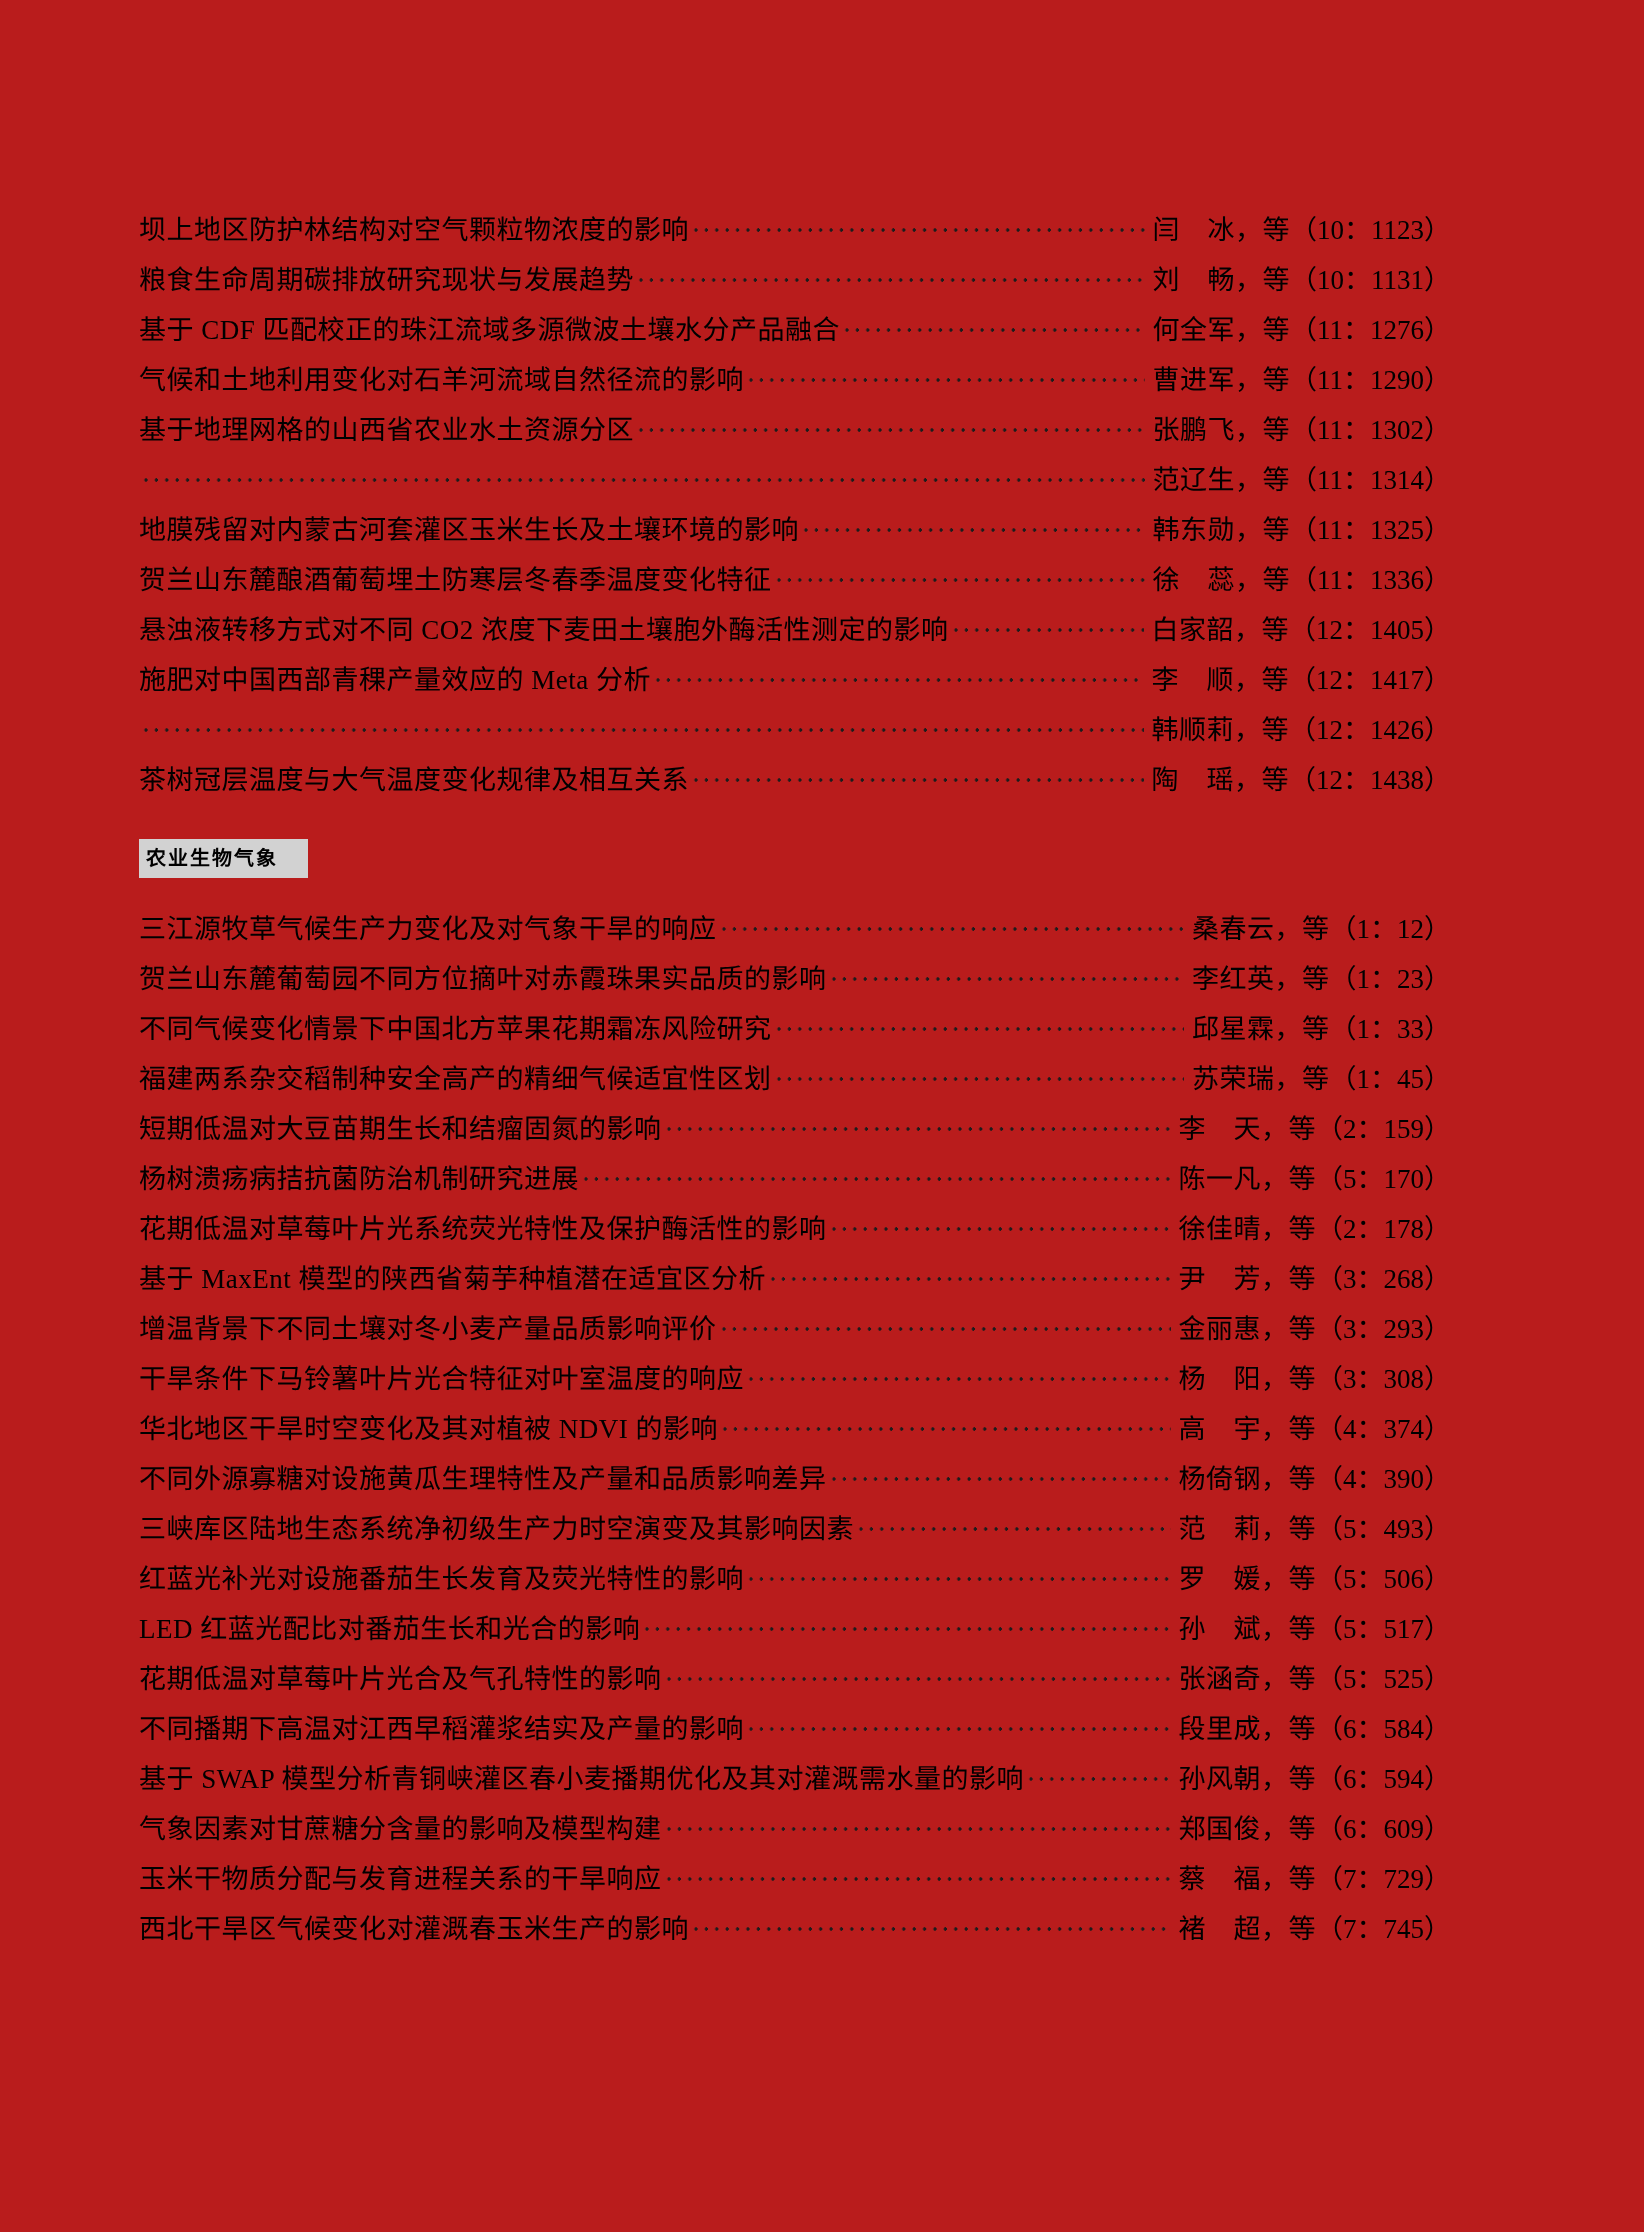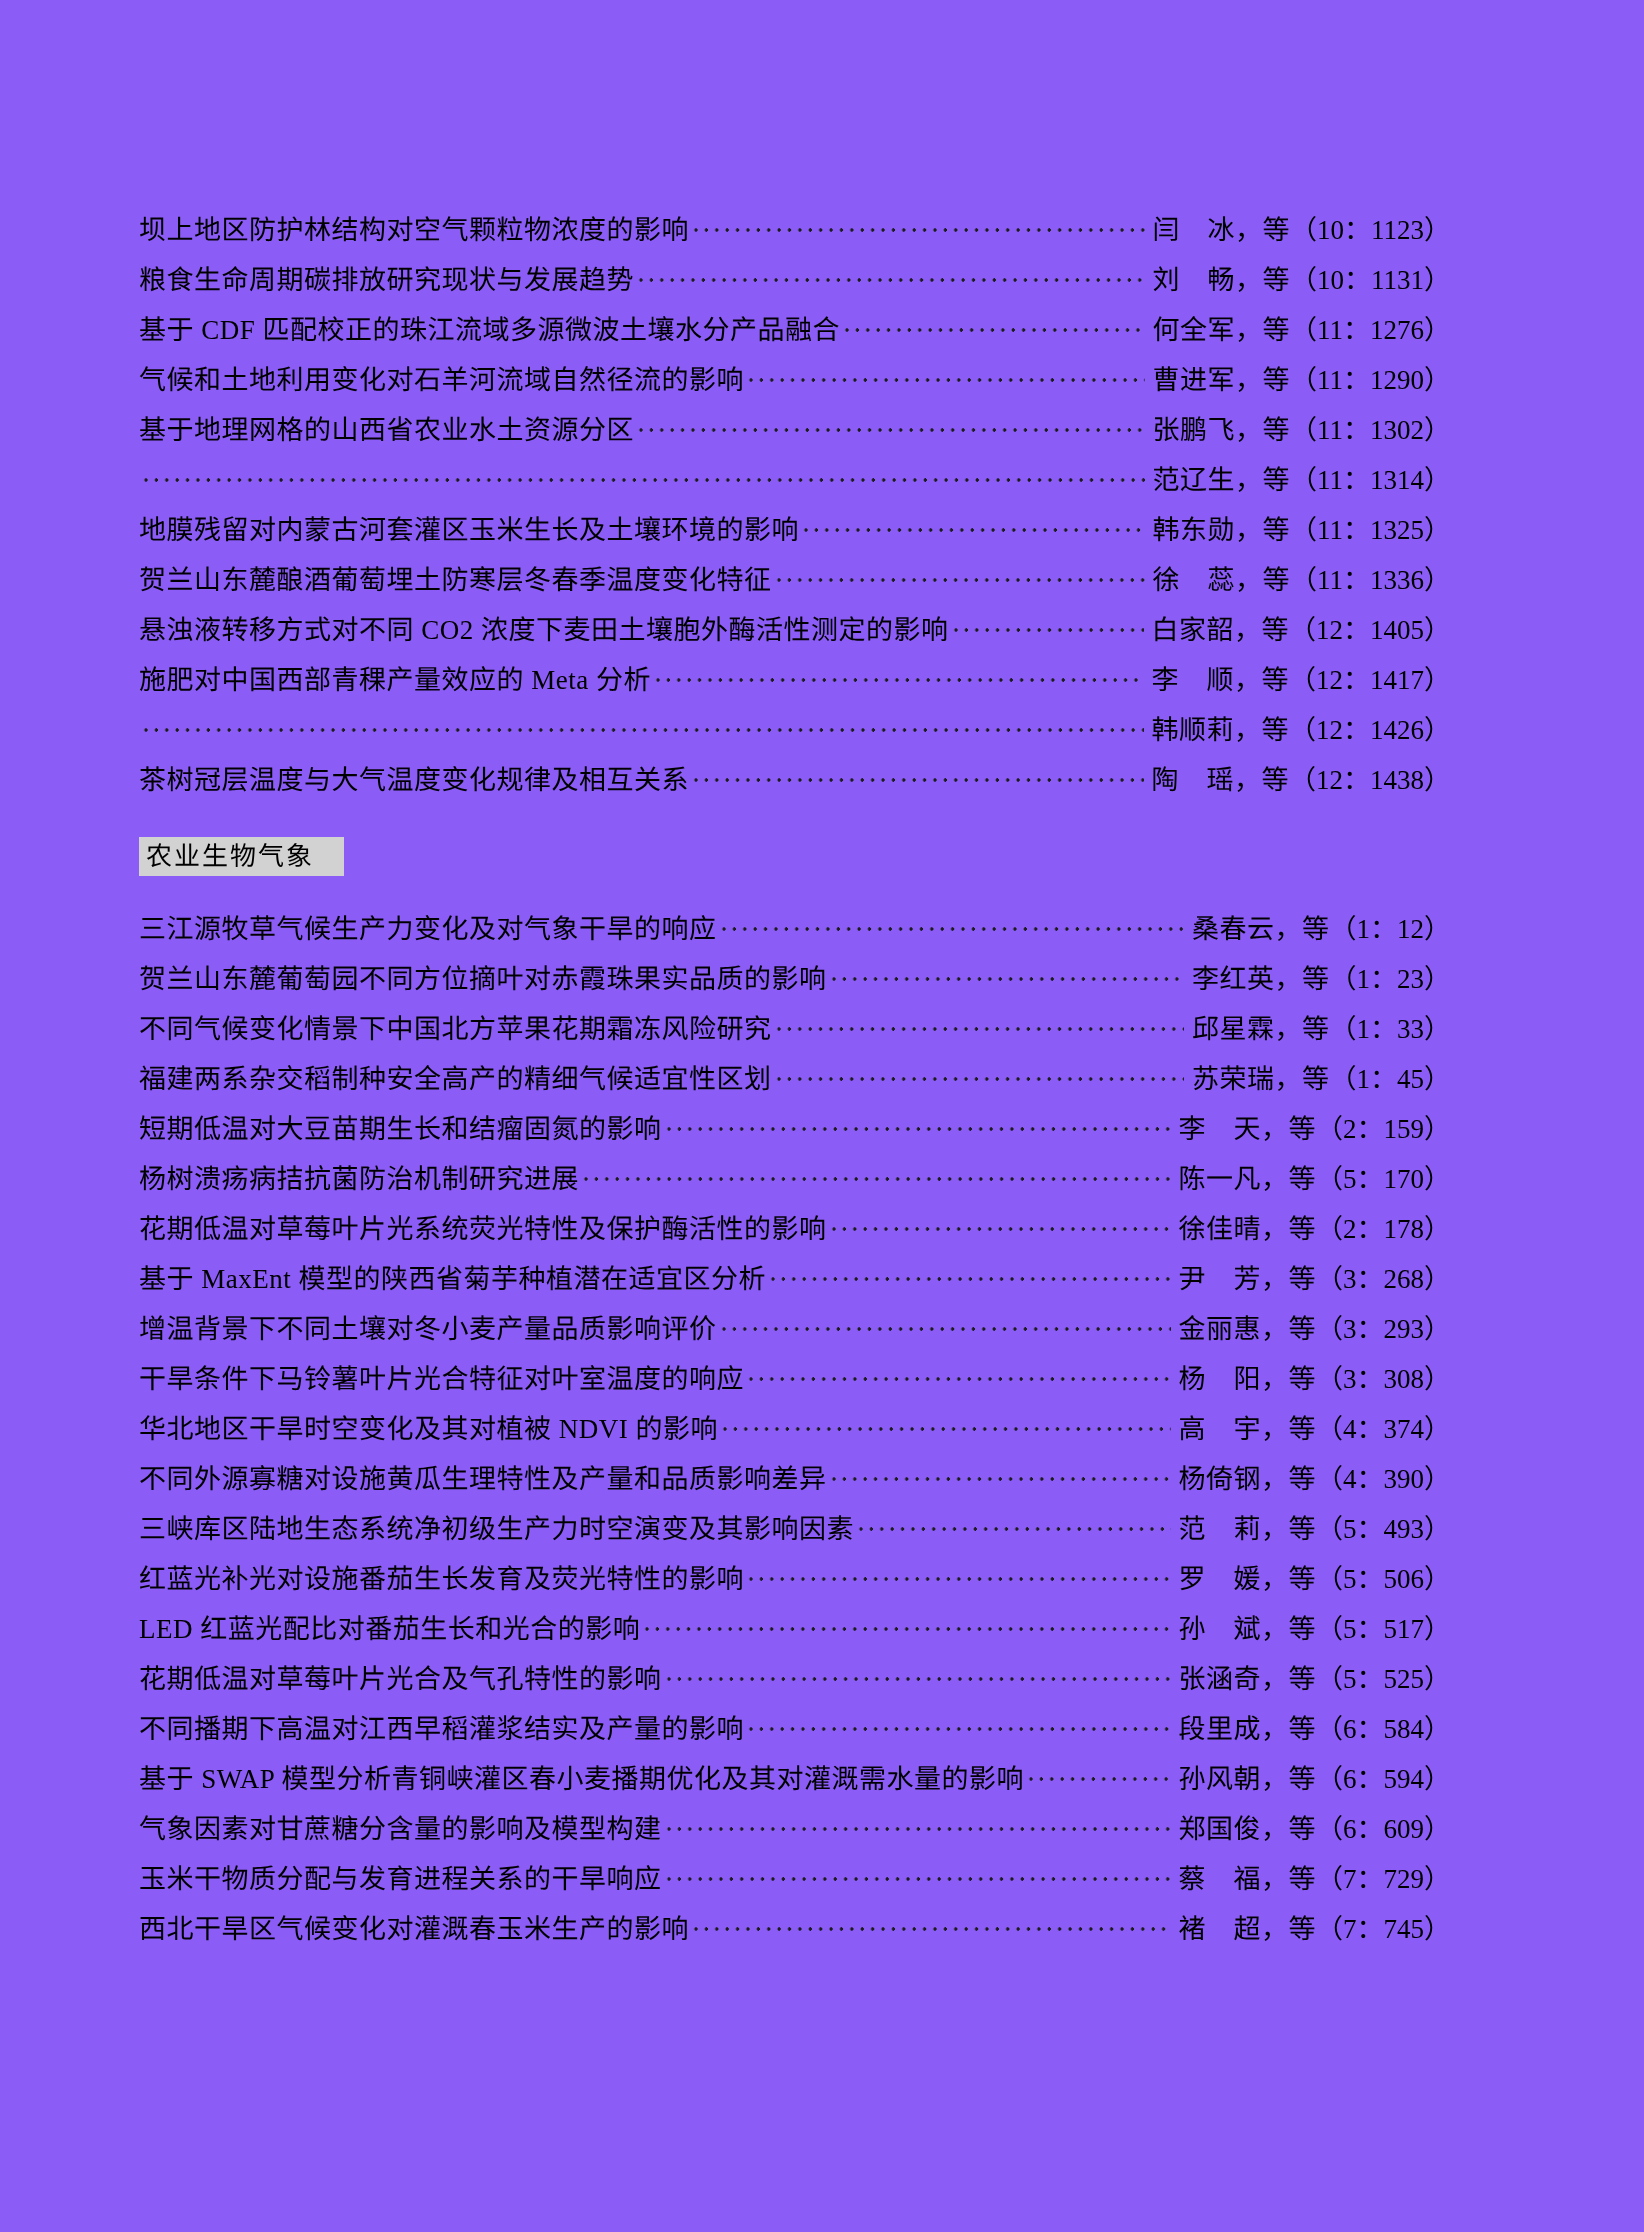--- a/index.html
+++ b/index.html
@@ -1,21 +1,21 @@
 <!DOCTYPE html>
 <html lang="zh-CN"><head>
 <meta charset="utf-8">
 <style>
   html, body { margin: 0; padding: 0; background: #ffffff; }
   .page {
     position: relative;
     width: 1645px;
     height: 2233px;
     box-sizing: border-box;
-    background: #8b5cf6;
+    background: #b91c1c;
     color: #000000;
     font-family: "Liberation Serif", "DejaVu Serif", serif;
     font-size: 27px;
     padding: 205px 194px 0 139px;
     overflow: hidden;
   }
   .entries { display: block; }
   .toc-row {
     display: flex;
     align-items: center;
@@ -37,22 +37,22 @@
   .entry-ref { flex: 0 0 auto; }
   .section-header-box {
     margin-top: 32px;
     height: 39px;
     line-height: 39px;
   }
   .section-header-label {
     display: inline-block;
     background: #d2d2d2;
     font-family: "Liberation Sans", "DejaVu Sans", sans-serif;
-    font-weight: normal;
-    font-size: 26px;
+    font-weight: bold;
+    font-size: 20px;
     line-height: 39px;
     padding: 0 30px 0 7px;
     letter-spacing: 2px;
   }
   .section-gap { height: 28px; }
 </style>
 </head>
 <body>
 
 <div class="page">

